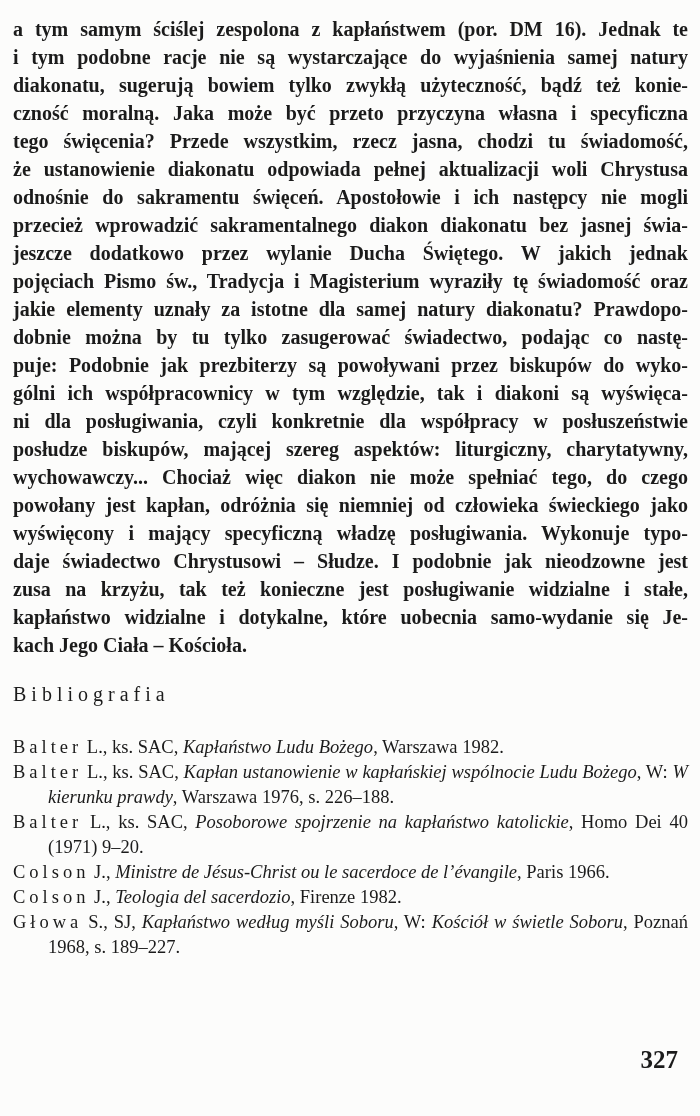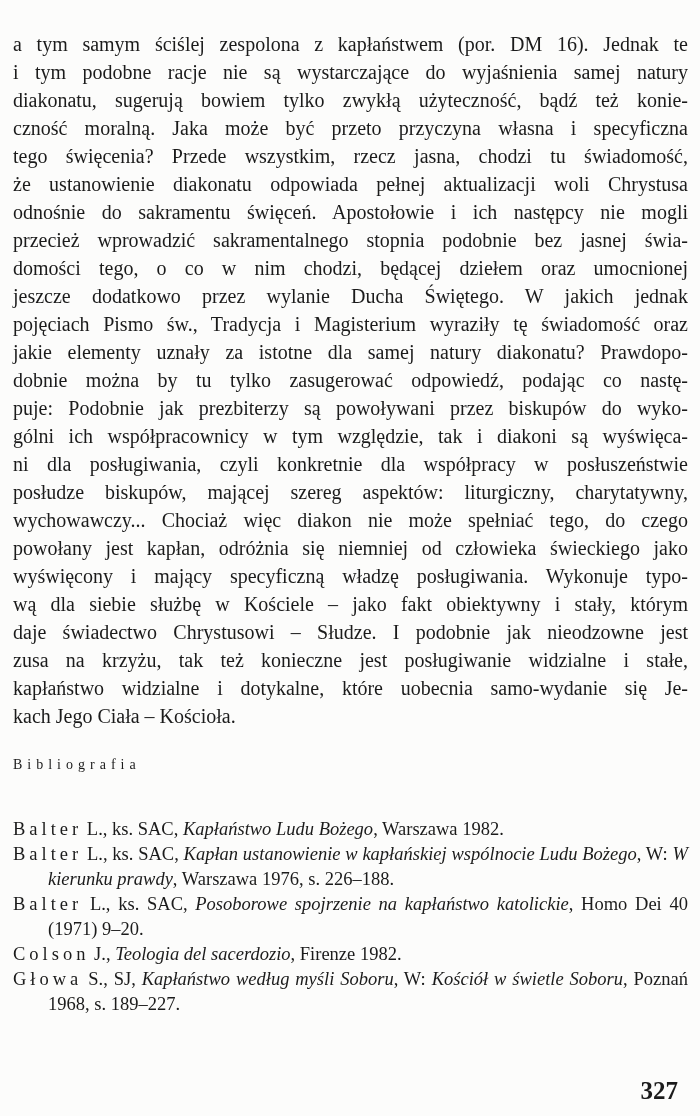--- a/index.html
+++ b/index.html
@@ -11,94 +11,94 @@
   .page {
     position: relative;
     width: 700px;
     height: 1116px;
     background: var(--paper);
     color: var(--ink);
     font-family: "Liberation Serif", "DejaVu Serif", serif;
     overflow: hidden;
   }
   .body-text {
-    padding: 30px 12px 0 13px;
+    padding: 15px 12px 0 13px;
     font-size: 20px;
     line-height: 28px;
+    font-weight: bold;
   }
   .body-text .line {
     text-align: justify;
     text-align-last: justify;
     white-space: normal;
   }
   .body-text .line.last {
     text-align-last: left;
   }
   .biblio-heading {
     margin: 24px 12px 0 13px;
-    font-size: 14px;
+    font-size: 20px;
     font-weight: normal;
     letter-spacing: 5px;
     line-height: 22px;
   }
   .biblio-list {
-    margin: 41px 12px 0 13px;
+    margin: 30px 12px 0 13px;
     font-size: 18.5px;
     line-height: 25px;
   }
   .biblio-list .entry {
     padding-left: 35px;
     text-indent: -35px;
     text-align: justify;
   }
   .seg-spaced { letter-spacing: 4px; }
   .seg-italic { font-style: italic; }
   .seg-normal { }
   .page-number {
     position: absolute;
-    top: 1076px;
+    top: 1045px;
     right: 22px;
     font-size: 25px;
     font-weight: 600;
     line-height: 30px;
   }
 </style>
 </head>
 <body>
 
 <div class="page">
   <div class="body-text">
       <div class="line">a tym samym ściślej zespolona z kapłaństwem (por. DM 16). Jednak te</div>
       <div class="line">i tym podobne racje nie są wystarczające do wyjaśnienia samej natury</div>
       <div class="line">diakonatu, sugerują bowiem tylko zwykłą użyteczność, bądź też konie-</div>
       <div class="line">czność moralną. Jaka może być przeto przyczyna własna i specyficzna</div>
       <div class="line">tego święcenia? Przede wszystkim, rzecz jasna, chodzi tu świadomość,</div>
       <div class="line">że ustanowienie diakonatu odpowiada pełnej aktualizacji woli Chrystusa</div>
       <div class="line">odnośnie do sakramentu święceń. Apostołowie i ich następcy nie mogli</div>
-      <div class="line">przecież wprowadzić sakramentalnego stopnia podobnie bez jasnej świa-</div>
-      <div class="line">domości tego, o co w nim chodzi, będącej dziełem oraz umocnionej</div>
+      <div class="line">przecież wprowadzić sakramentalnego diakon diakonatu bez jasnej świa-</div>
       <div class="line">jeszcze dodatkowo przez wylanie Ducha Świętego. W jakich jednak</div>
       <div class="line">pojęciach Pismo św., Tradycja i Magisterium wyraziły tę świadomość oraz</div>
       <div class="line">jakie elementy uznały za istotne dla samej natury diakonatu? Prawdopo-</div>
-      <div class="line">dobnie można by tu tylko zasugerować odpowiedź, podając co nastę-</div>
+      <div class="line">dobnie można by tu tylko zasugerować świadectwo, podając co nastę-</div>
       <div class="line">puje: Podobnie jak prezbiterzy są powoływani przez biskupów do wyko-</div>
       <div class="line">gólni ich współpracownicy w tym względzie, tak i diakoni są wyświęca-</div>
       <div class="line">ni dla posługiwania, czyli konkretnie dla współpracy w posłuszeństwie</div>
       <div class="line">posłudze biskupów, mającej szereg aspektów: liturgiczny, charytatywny,</div>
       <div class="line">wychowawczy... Chociaż więc diakon nie może spełniać tego, do czego</div>
       <div class="line">powołany jest kapłan, odróżnia się niemniej od człowieka świeckiego jako</div>
       <div class="line">wyświęcony i mający specyficzną władzę posługiwania. Wykonuje typo-</div>
-      <div class="line">wą dla siebie służbę w Kościele – jako fakt obiektywny i stały, którym</div>
       <div class="line">daje świadectwo Chrystusowi – Słudze. I podobnie jak nieodzowne jest</div>
       <div class="line">zusa na krzyżu, tak też konieczne jest posługiwanie widzialne i stałe,</div>
       <div class="line">kapłaństwo widzialne i dotykalne, które uobecnia samo-wydanie się Je-</div>
       <div class="line last">kach Jego Ciała – Kościoła.</div>
     </div>
   <div class="biblio-heading">Bibliografia</div>
   <div class="biblio-list">
       <div class="entry"><span class="seg-spaced">Balter</span><span class="seg-normal"> L., ks. SAC, </span><span class="seg-italic">Kapłaństwo Ludu Bożego</span><span class="seg-normal">, Warszawa 1982.</span></div>
       <div class="entry"><span class="seg-spaced">Balter</span><span class="seg-normal"> L., ks. SAC, </span><span class="seg-italic">Kapłan ustanowienie w kapłańskiej wspólnocie Ludu Bożego</span><span class="seg-normal">, W: </span><span class="seg-italic">W kierunku prawdy</span><span class="seg-normal">, Warszawa 1976, s. 226–188.</span></div>
       <div class="entry"><span class="seg-spaced">Balter</span><span class="seg-normal"> L., ks. SAC, </span><span class="seg-italic">Posoborowe spojrzenie na kapłaństwo katolickie</span><span class="seg-normal">, Homo Dei 40 (1971) 9–20.</span></div>
+      <div class="entry"><span class="seg-spaced">Colson</span><span class="seg-normal"> J., </span><span class="seg-italic">Ministre de Jésus-Christ ou le sacerdoce de l’évangile</span><span class="seg-normal">, Paris 1966.</span></div>
       <div class="entry"><span class="seg-spaced">Colson</span><span class="seg-normal"> J., </span><span class="seg-italic">Teologia del sacerdozio</span><span class="seg-normal">, Firenze 1982.</span></div>
       <div class="entry"><span class="seg-spaced">Głowa</span><span class="seg-normal"> S., SJ, </span><span class="seg-italic">Kapłaństwo według myśli Soboru</span><span class="seg-normal">, W: </span><span class="seg-italic">Kościół w świetle Soboru</span><span class="seg-normal">, Poznań 1968, s. 189–227.</span></div>
     </div>
   <div class="page-number">327</div>
 </div>
 
 </body></html>

